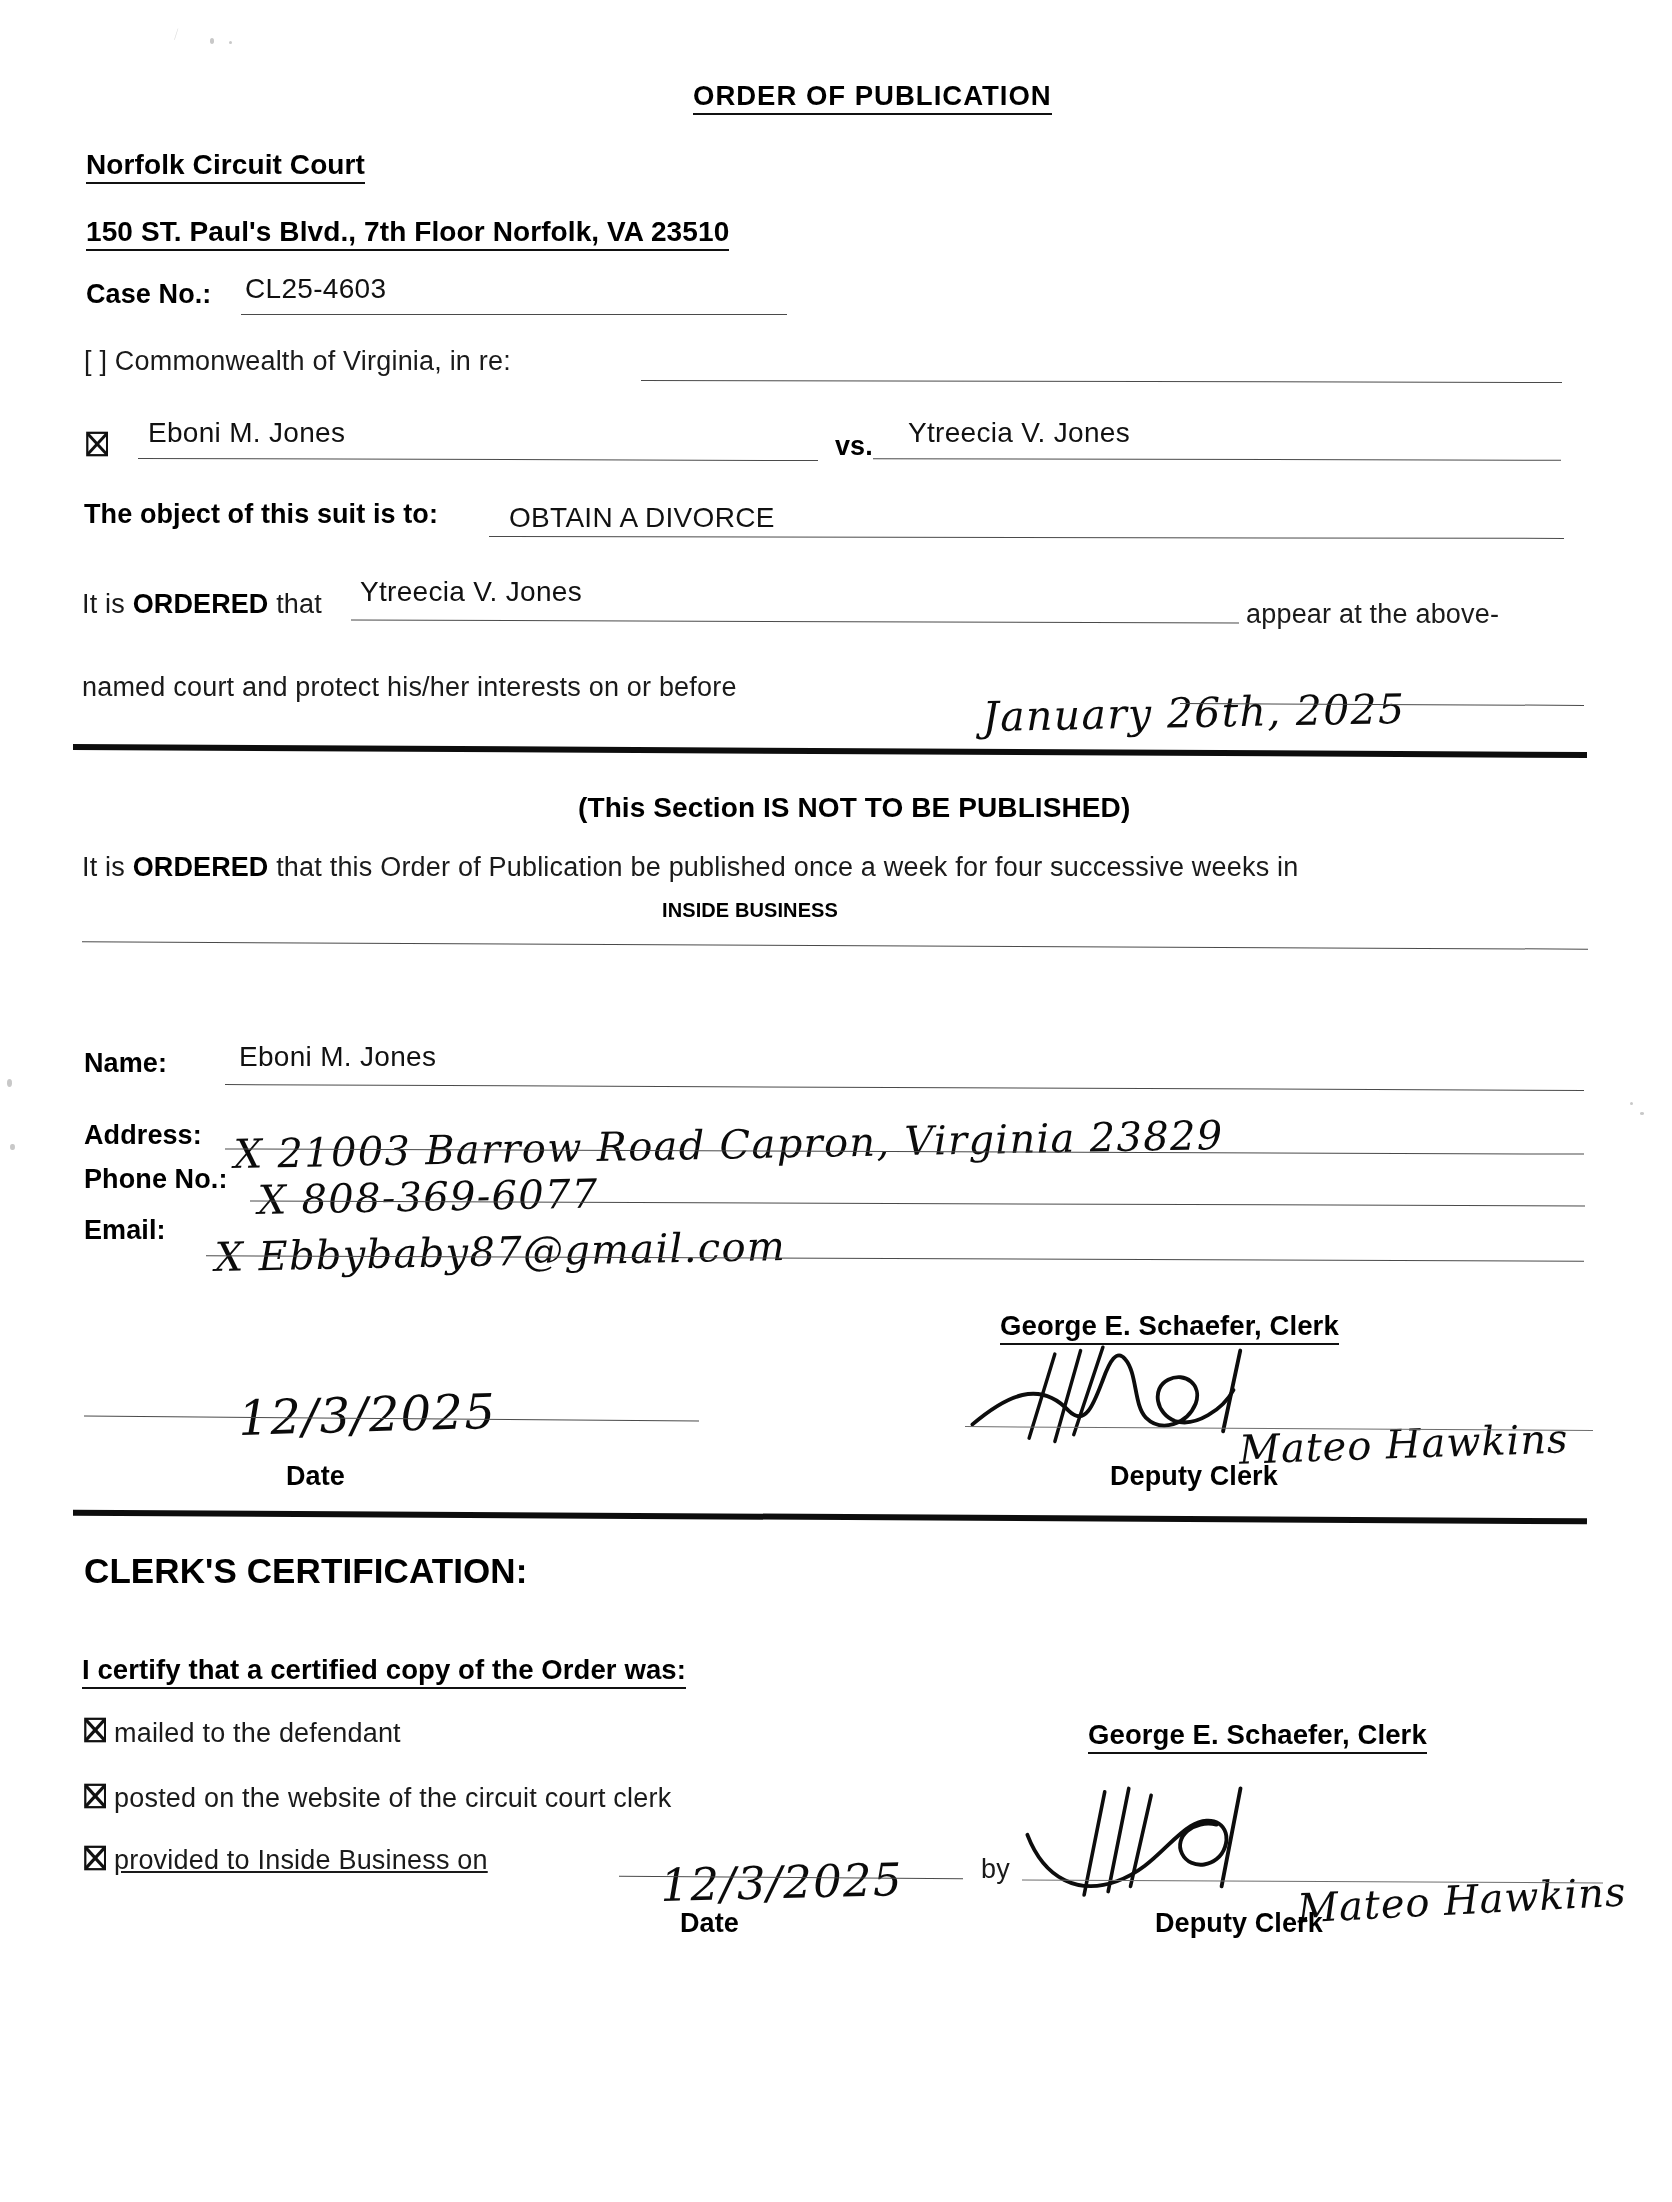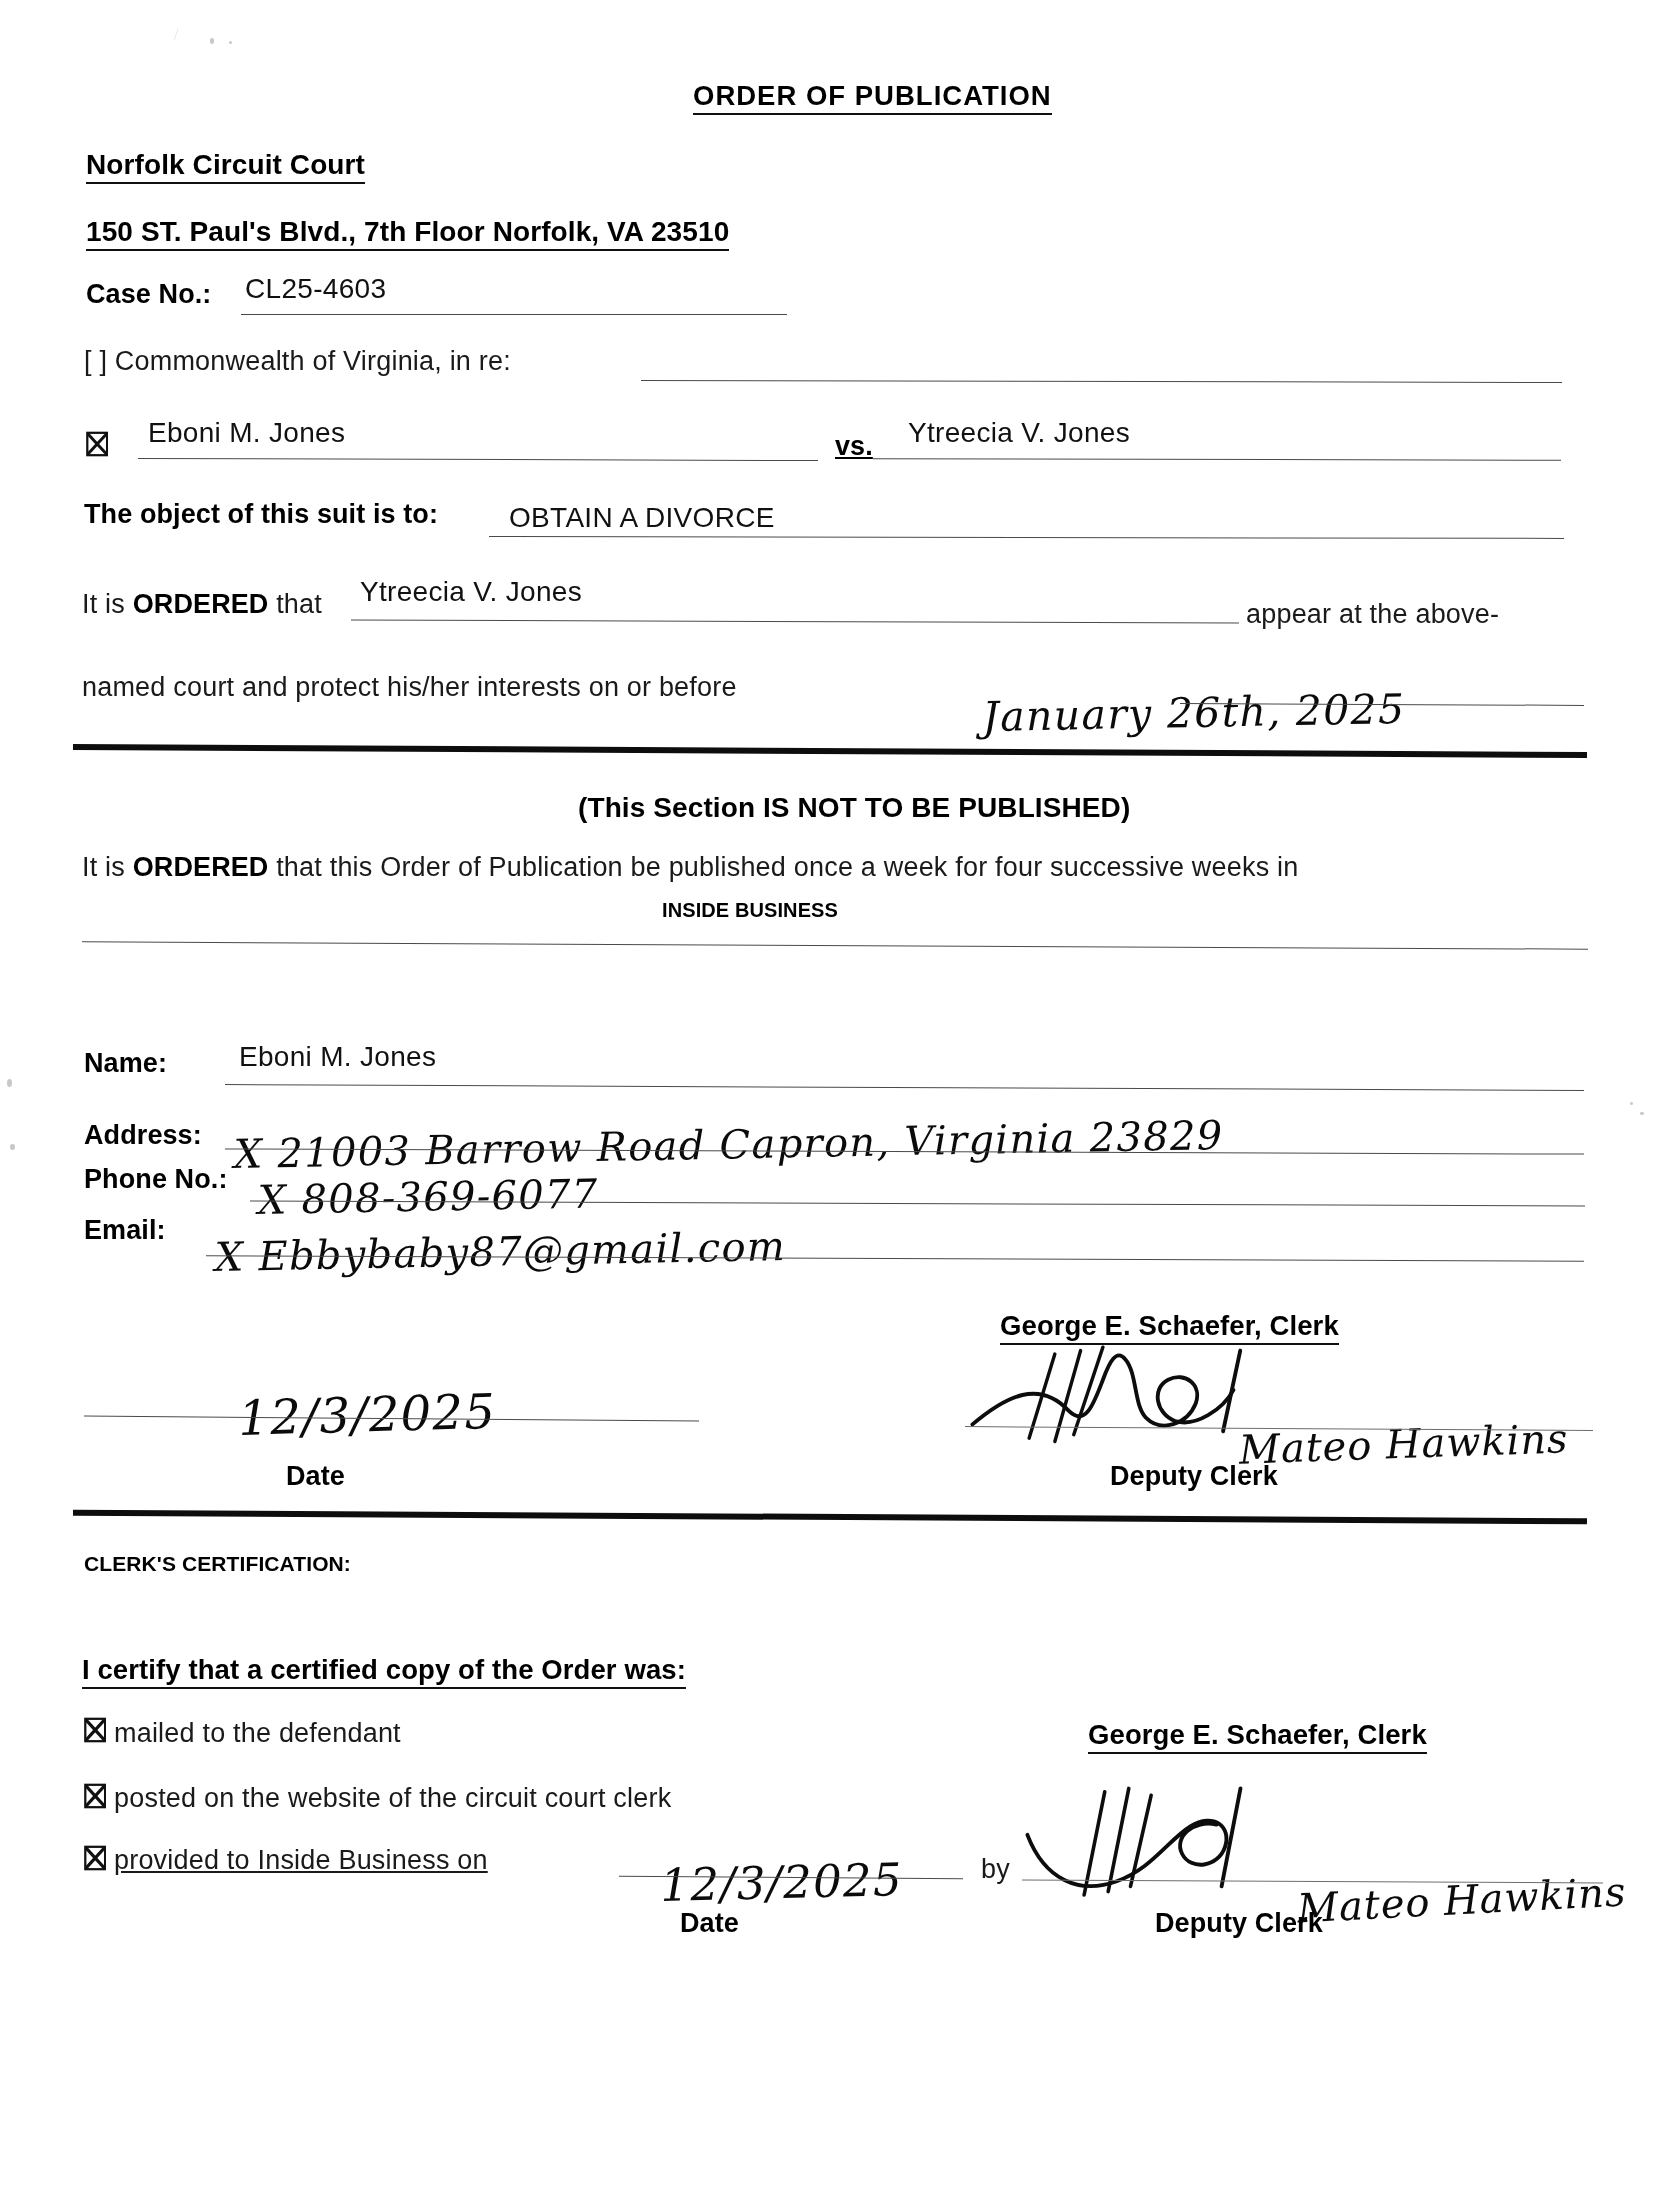--- a/index.html
+++ b/index.html
@@ -143,21 +143,21 @@
   <div class="cbox" style="left:86px; top:431px;">
     <svg viewBox="0 0 26 30">
       <rect x="1.5" y="2" width="23" height="26" fill="none" stroke="#111" stroke-width="2.6"></rect>
       <line x1="2" y1="3" x2="24" y2="27" stroke="#111" stroke-width="3.4"></line>
       <line x1="24" y1="3" x2="2" y2="27" stroke="#111" stroke-width="3.4"></line>
     </svg>
   </div>
   <div class="t typed" style="left:148px; top:419px;">Eboni M. Jones</div>
   <div class="blank" style="left:138px; top:459px; width:680px; transform:rotate(0.18deg);"></div>
 
-  <div class="t form-b" style="left:835px; top:433px;text-decoration:underline;">vs.</div>
+  <div class="t form-b" style="left:835px; top:433px;">vs.</div>
   <div class="t typed" style="left:908px; top:419px;">Ytreecia V. Jones</div>
   <div class="blank" style="left:873px; top:459px; width:688px; transform:rotate(0.12deg);"></div>
 
   <div class="t form-b" style="left:84px; top:501px;">The object of this suit is to:</div>
   <div class="t typed" style="left:509px; top:504px;">OBTAIN A DIVORCE</div>
   <div class="blank" style="left:489px; top:537px; width:1075px; transform:rotate(0.1deg);"></div>
 
   <div class="t form" style="left:82px; top:591px;"><span>It is </span><span class="form-b">ORDERED</span><span> that</span></div>
   <div class="t typed" style="left:360px; top:578px;">Ytreecia V. Jones</div>
   <div class="blank" style="left:351px; top:621px; width:888px; transform:rotate(0.2deg);"></div>
@@ -205,21 +205,21 @@
       <path d="M104 14 L 74 112 M134 10 L 104 116 M160 6 L 126 108" fill="none" stroke="#0d0d0d" stroke-width="4" stroke-linecap="round"></path>
       <path d="M320 10 L 300 104" fill="none" stroke="#0d0d0d" stroke-width="4.5" stroke-linecap="round"></path>
     </svg>
   </div>
   <div class="t hand-sm" style="left:1239px; top:1424px; transform:rotate(-2deg); font-size:40px;">Mateo Hawkins</div>
   <div class="blank light" style="left:965px; top:1428px; width:628px; transform:rotate(0.35deg);"></div>
   <div class="t form-b" style="left:1110px; top:1463px;">Deputy Clerk</div>
 
   <div class="rule-thick" style="left:73px; top:1514px; width:1514px; transform:rotate(0.32deg);"></div>
 
-  <div class="t form-b" style="left:84px; top:1553px; font-size:21px;">CLERK'S CERTIFICATION:</div>
+  <div class="t form-b" style="left:84px; top:1553px; font-size:35px;">CLERK'S CERTIFICATION:</div>
 
   <div class="t form-b underline-txt" style="left:82px; top:1656px; font-size:27.5px;">I certify that a certified copy of the Order was:</div>
 
   <div class="cbox" style="left:84px; top:1717px;">
     <svg viewBox="0 0 26 30">
       <rect x="1.5" y="2" width="23" height="26" fill="none" stroke="#111" stroke-width="2.6"></rect>
       <line x1="2" y1="3" x2="24" y2="27" stroke="#111" stroke-width="3.6"></line>
       <line x1="24" y1="3" x2="2" y2="27" stroke="#111" stroke-width="3.6"></line>
     </svg>
   </div>

